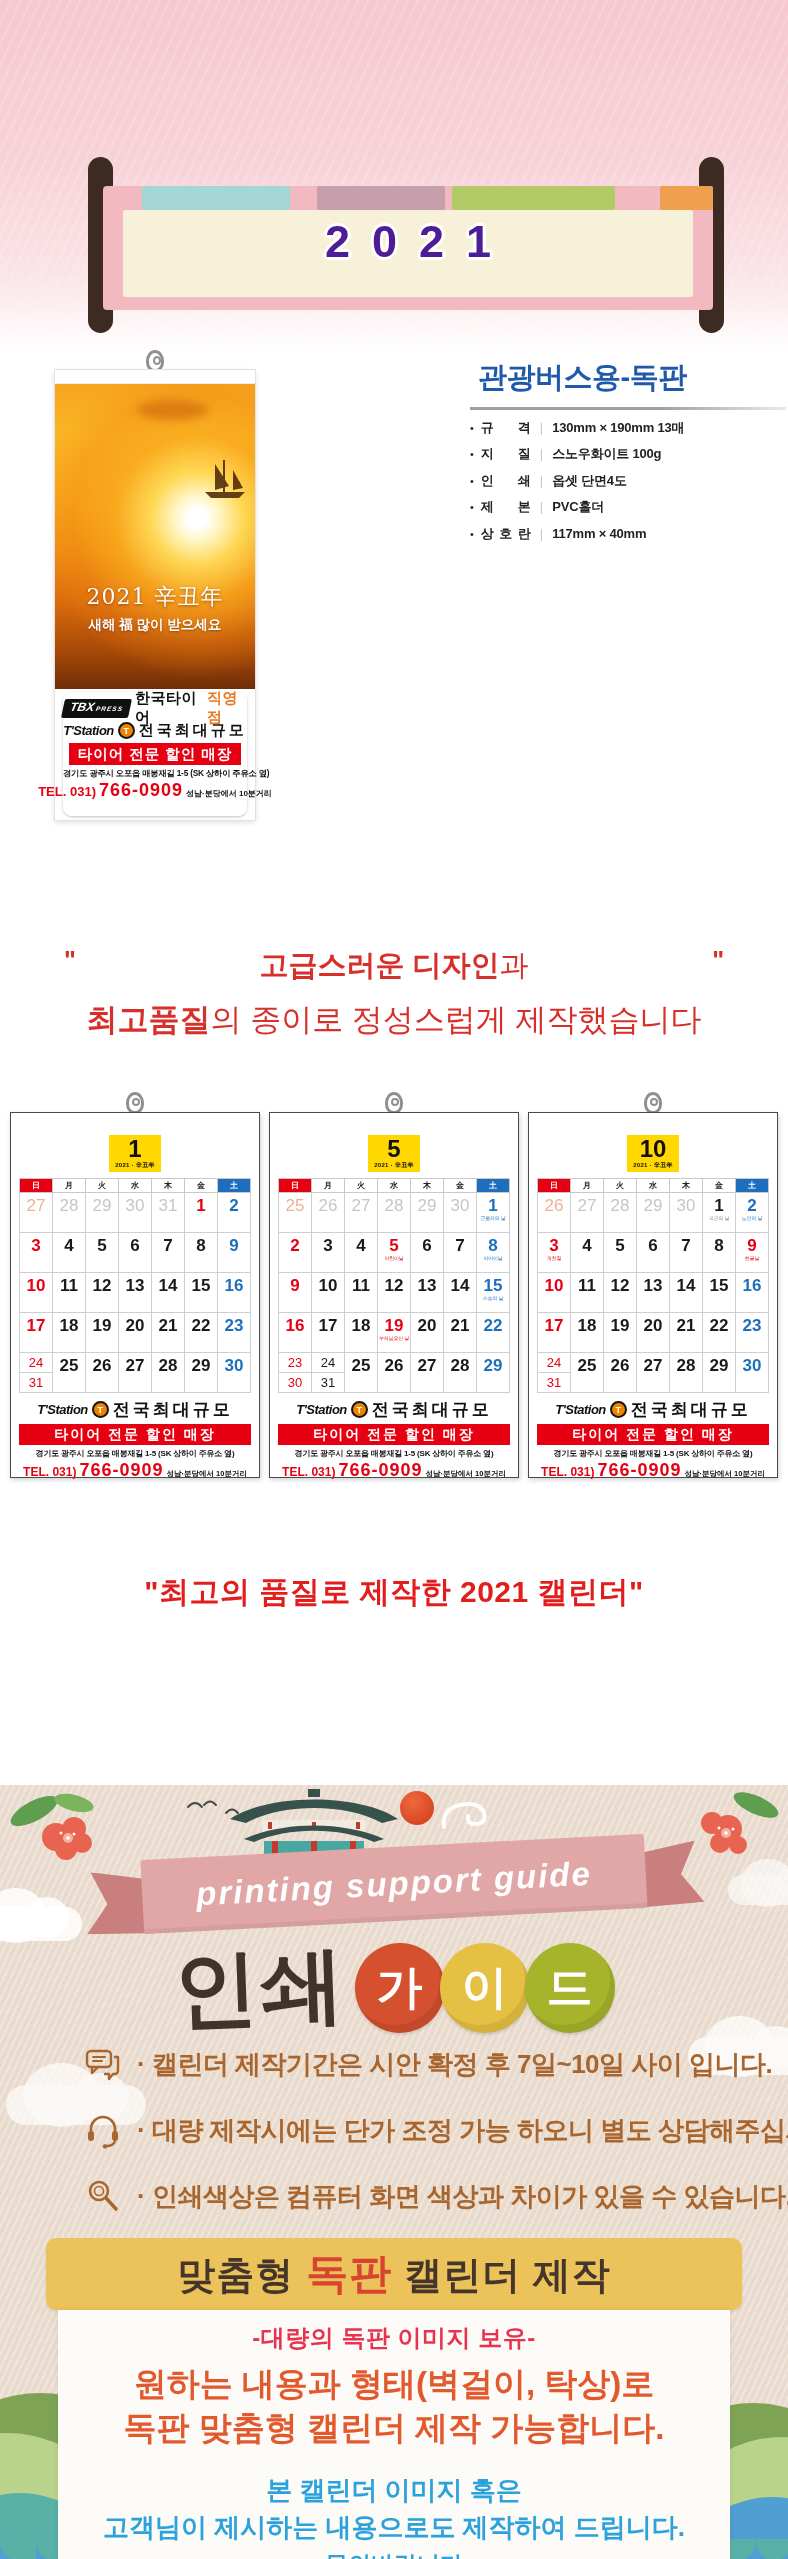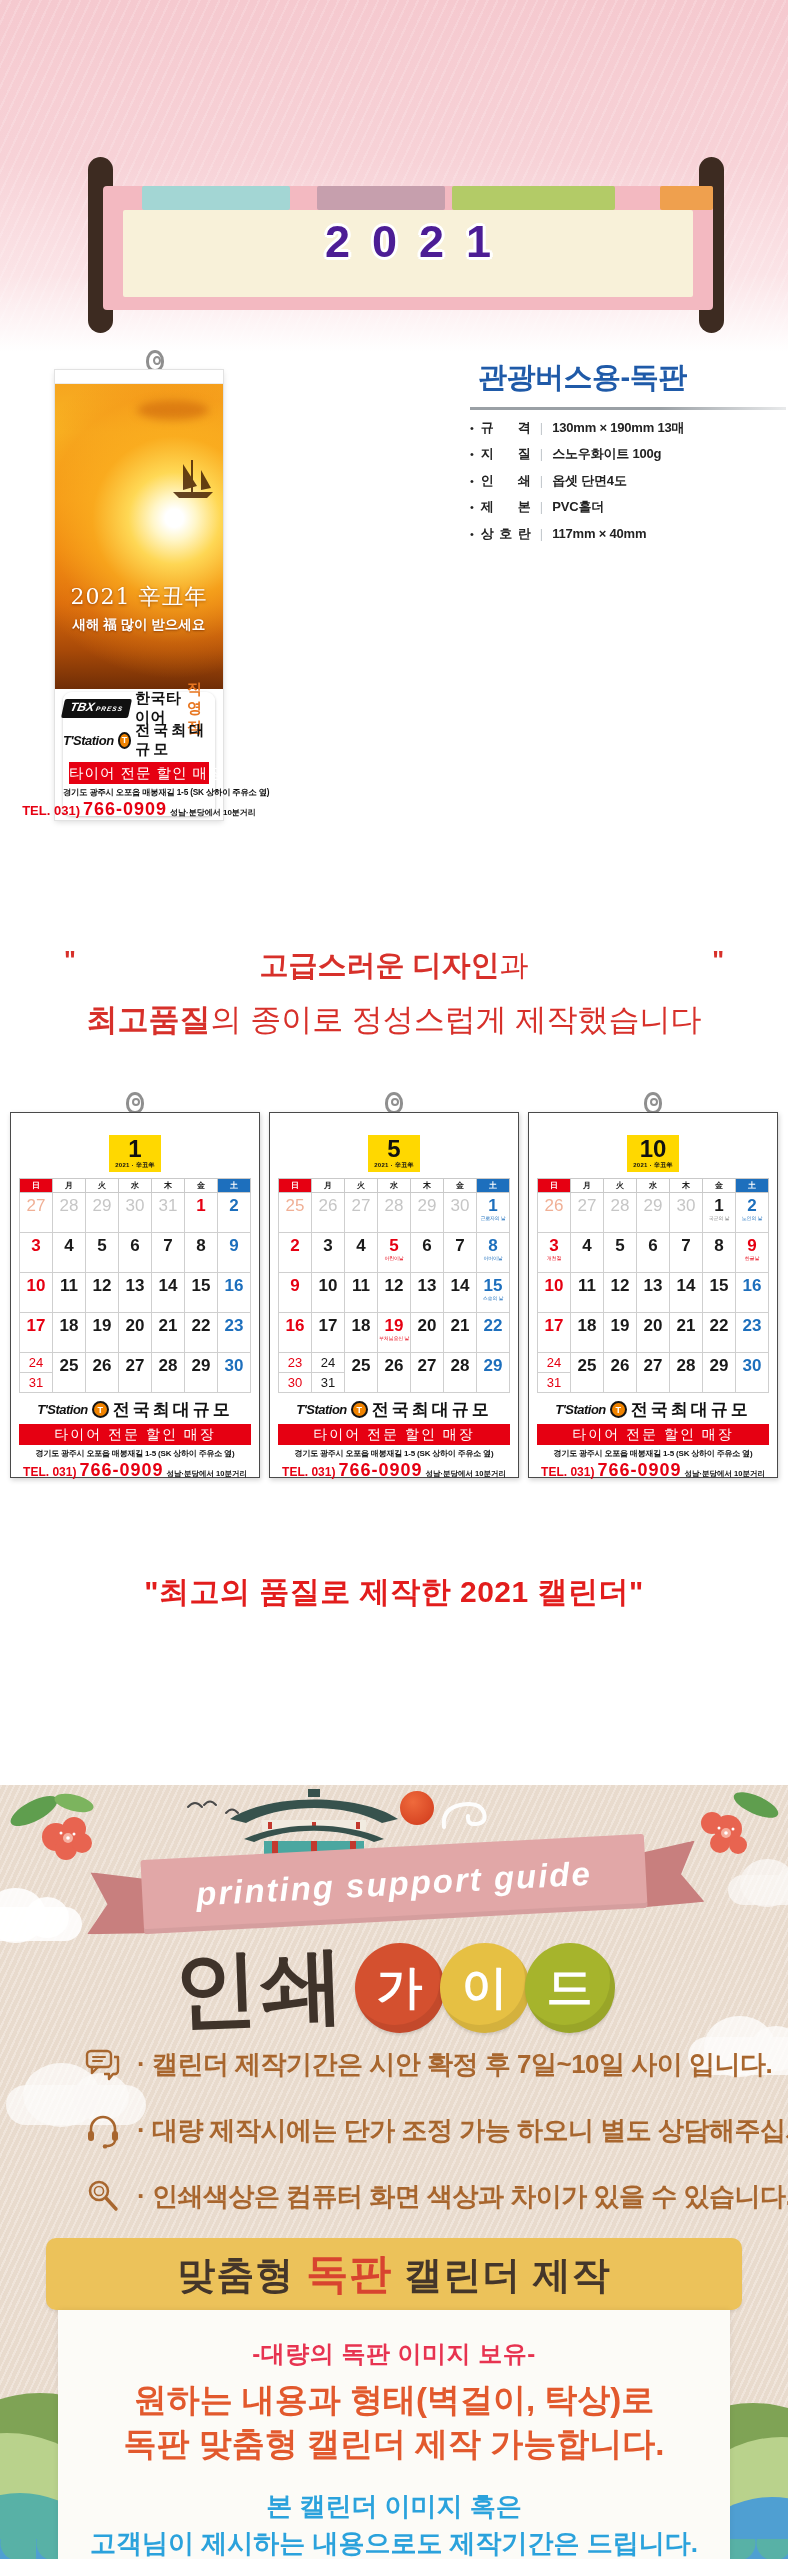--- a/index.html
+++ b/index.html
@@ -19,21 +19,21 @@
   .outline-txt{color:#4c1d95;
      text-shadow:-2px -2px 0 #fff,2px -2px 0 #fff,-2px 2px 0 #fff,2px 2px 0 #fff,0 3px 0 #fff,3px 0 0 #fff,-3px 0 0 #fff,0 -3px 0 #fff}
   .year{margin-top:8px;font-size:45px;font-weight:900;letter-spacing:22px;padding-left:22px;line-height:48px}
   .btitle{font-size:30px;font-weight:900;letter-spacing:2px;margin-top:1px;line-height:34px}
 
   
   .photo{position:absolute;left:55px;top:350px;width:200px;height:472px}
   .hookring{width:18px;height:22px;margin:0 auto;border:3px solid #8f8f8f;border-radius:50% 50% 46% 46%;
             background:#fff;position:relative;box-sizing:border-box}
   .hookring::after{content:'';position:absolute;left:4px;top:3px;width:4px;height:5px;border:2px solid #8f8f8f;border-radius:50%}
-  .photo-card{position:absolute;top:20px;left:0;width:168px;height:450px;background:#fff;
+  .photo-card{position:absolute;top:20px;left:0;width:200px;height:450px;background:#fff;
               box-shadow:0 0 0 1px #e2e2e2,0 2px 6px rgba(0,0,0,.15)}
   .photo-topbar{height:13px;background:#fff;border-bottom:1px solid #ededed}
   .photo-img{position:relative;height:305px;overflow:hidden;
      background:
        radial-gradient(circle at 71% 44%, #ffffff 0 9px, #fff6c8 22px, rgba(255,219,88,.95) 46px, rgba(250,170,30,.8) 82px, rgba(242,135,18,.35) 125px, rgba(0,0,0,0) 160px),
        linear-gradient(180deg,#f6a51f 0%,#f9b623 16%,#f8a81c 38%,#ef8d12 55%,#d96a0c 72%,#a94a08 87%,#6f2d06 100%)}
   .photo-cloud{position:absolute;left:82px;top:16px;width:72px;height:20px;background:rgba(198,92,10,.55);
                border-radius:50%;filter:blur(4px)}
   .ship{position:absolute;right:8px;top:74px;opacity:.85}
   .photo-year{position:absolute;left:0;right:0;top:198px;text-align:center;color:#fff;
@@ -47,21 +47,21 @@
   .tbx{background:#101010;color:#fff;font-style:italic;font-weight:900;font-size:12px;
        padding:1px 7px 2px;transform:skewX(-12deg);border-radius:2px;line-height:14px}
   .tbx i{font-style:italic;font-size:6.5px;margin-left:2px;letter-spacing:1px}
   .brand{font-size:15px;font-weight:900;color:#101010;letter-spacing:.5px}
   .brand.hl{color:#e87722}
   .st-line{display:flex;align-items:center;justify-content:center;gap:4px;margin-top:2px}
   .st-logo{font-style:italic;font-weight:900;font-size:13px;color:#111;letter-spacing:-.5px}
   .st-badge{width:13px;height:13px;border-radius:50%;background:#f08300;color:#fff;font-weight:900;font-size:9px;
             display:flex;align-items:center;justify-content:center;border:2px solid #141414;box-sizing:content-box}
   .st-title{font-size:15px;font-weight:900;color:#111;letter-spacing:3px}
-  .red-bar{margin:3px 8px 0;background:#e60012;color:#fff;font-weight:400;font-size:14px;letter-spacing:2px;
+  .red-bar{margin:3px 8px 0;background:#e60012;color:#fff;font-weight:700;font-size:14px;letter-spacing:2px;
            height:21px;line-height:21px;text-align:center;white-space:nowrap}
   .red-bar.big{margin:3px 6px 0;font-size:14.5px;height:22px;line-height:22px;letter-spacing:1px}
   .addr{font-size:8px;font-weight:700;color:#111;text-align:center;margin-top:3px;letter-spacing:-.2px;white-space:nowrap}
   .addr.big{font-size:8.3px}
   .tel{display:flex;align-items:baseline;justify-content:center;gap:3px;margin-top:1px;white-space:nowrap}
   .tel-pre{color:#e60012;font-size:12px;font-weight:600}
   .tel-num{color:#e60012;font-size:18px;font-weight:900;letter-spacing:1px}
   .tel-suf{color:#111;font-size:7.5px;font-weight:700}
   .tel.big .tel-pre{font-size:13px}.tel.big .tel-num{font-size:18px}.tel.big .tel-suf{font-size:8px}
 
@@ -142,21 +142,21 @@
   #bullets{position:absolute;top:260px;left:84px;z-index:2}
   .g-bullet{display:flex;align-items:center;margin-bottom:28px;gap:15px}
   .g-icon{width:38px;height:38px;flex:0 0 38px}
   .g-text{font-size:26px;font-weight:700;color:#a8662e;letter-spacing:-.5px;white-space:nowrap}
   .ybar{position:absolute;top:453px;left:46px;width:696px;height:72px;background:#ecc25a;border-radius:10px;
         z-index:2;text-align:center;line-height:72px;font-size:38px;font-weight:900;letter-spacing:1px;color:#44362a;
         box-shadow:0 2px 3px rgba(0,0,0,.08)}
   .ybar .hl{color:#d8442f;margin:0 12px;font-size:42px}
   .panel{position:absolute;top:525px;left:58px;width:672px;height:249px;background:#fcfbf7;z-index:2;
          text-align:center;box-shadow:0 0 6px rgba(0,0,0,.08)}
-  .p-sub{margin-top:28px;font-size:24px;font-weight:800;color:#e73350;letter-spacing:.5px}
+  .p-sub{margin-top:12px;font-size:24px;font-weight:800;color:#e73350;letter-spacing:.5px}
   .p-big{font-size:33px;font-weight:800;color:#e2592d;line-height:44px}
   .p-big.first{margin-top:8px}
   .p-blue{font-size:26px;font-weight:700;color:#2ba2dc;line-height:37px}
   .p-blue.first{margin-top:22px}
   .p-blue.small{font-size:23px}
   .hill{position:absolute;border-radius:50%;z-index:1}
   .wavestrip{position:absolute;left:0;bottom:-14px;width:788px;height:34px;z-index:1;
      background-image:radial-gradient(circle at 18px 4px,#58b1a6 0 17px,rgba(0,0,0,0) 18px),
                       radial-gradient(circle at 0px 14px,#4f9fd2 0 17px,rgba(0,0,0,0) 18px);
      background-size:36px 34px}
@@ -860,21 +860,21 @@
 
     <div class="ybar">
       <span>맞춤형</span><span class="hl">독판</span><span>캘린더 제작</span>
     </div>
 
     <div class="panel">
       <div class="p-sub">-대량의 독판 이미지 보유-</div>
       <div class="p-big first">원하는 내용과 형태(벽걸이, 탁상)로</div>
       <div class="p-big">독판 맞춤형 캘린더 제작 가능합니다.</div>
       <div class="p-blue first">본 캘린더 이미지 혹은</div>
-      <div class="p-blue">고객님이 제시하는 내용으로도 제작기간은 드립니다.</div>
+      <div class="p-blue">고객님이 제시하는 내용으로도 제작하여 드립니다.</div>
       <div class="p-blue small">- 문의바랍니다 -</div>
     </div>
 
     <div class="hill" style="left:-90px;top:608px;width:260px;height:260px;background:#7fa355"></div>
     <div class="hill" style="left:-118px;top:648px;width:250px;height:250px;background:#b9d28c"></div>
     <div class="hill" style="left:-80px;top:708px;width:200px;height:200px;background:#58b1a6"></div>
     <div class="hill" style="right:-90px;top:618px;width:250px;height:250px;background:#7fa355"></div>
     <div class="hill" style="right:-114px;top:652px;width:240px;height:240px;background:#b9d28c"></div>
     <div class="hill" style="right:-84px;top:712px;width:200px;height:200px;background:#4f9fd2"></div>
     <div class="wavestrip"></div>

